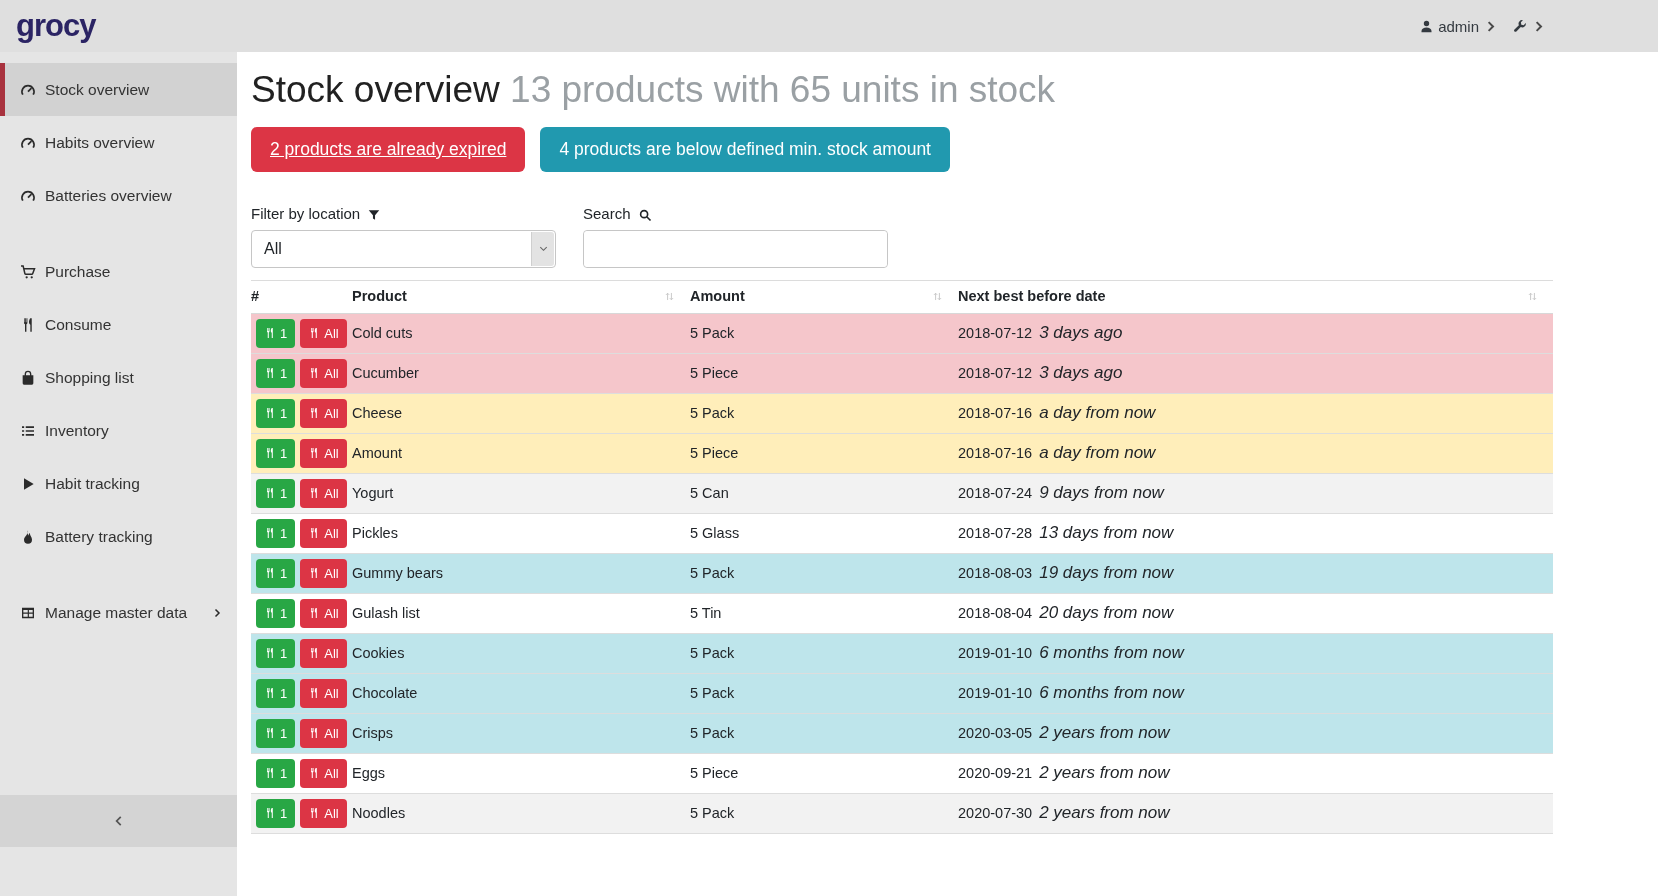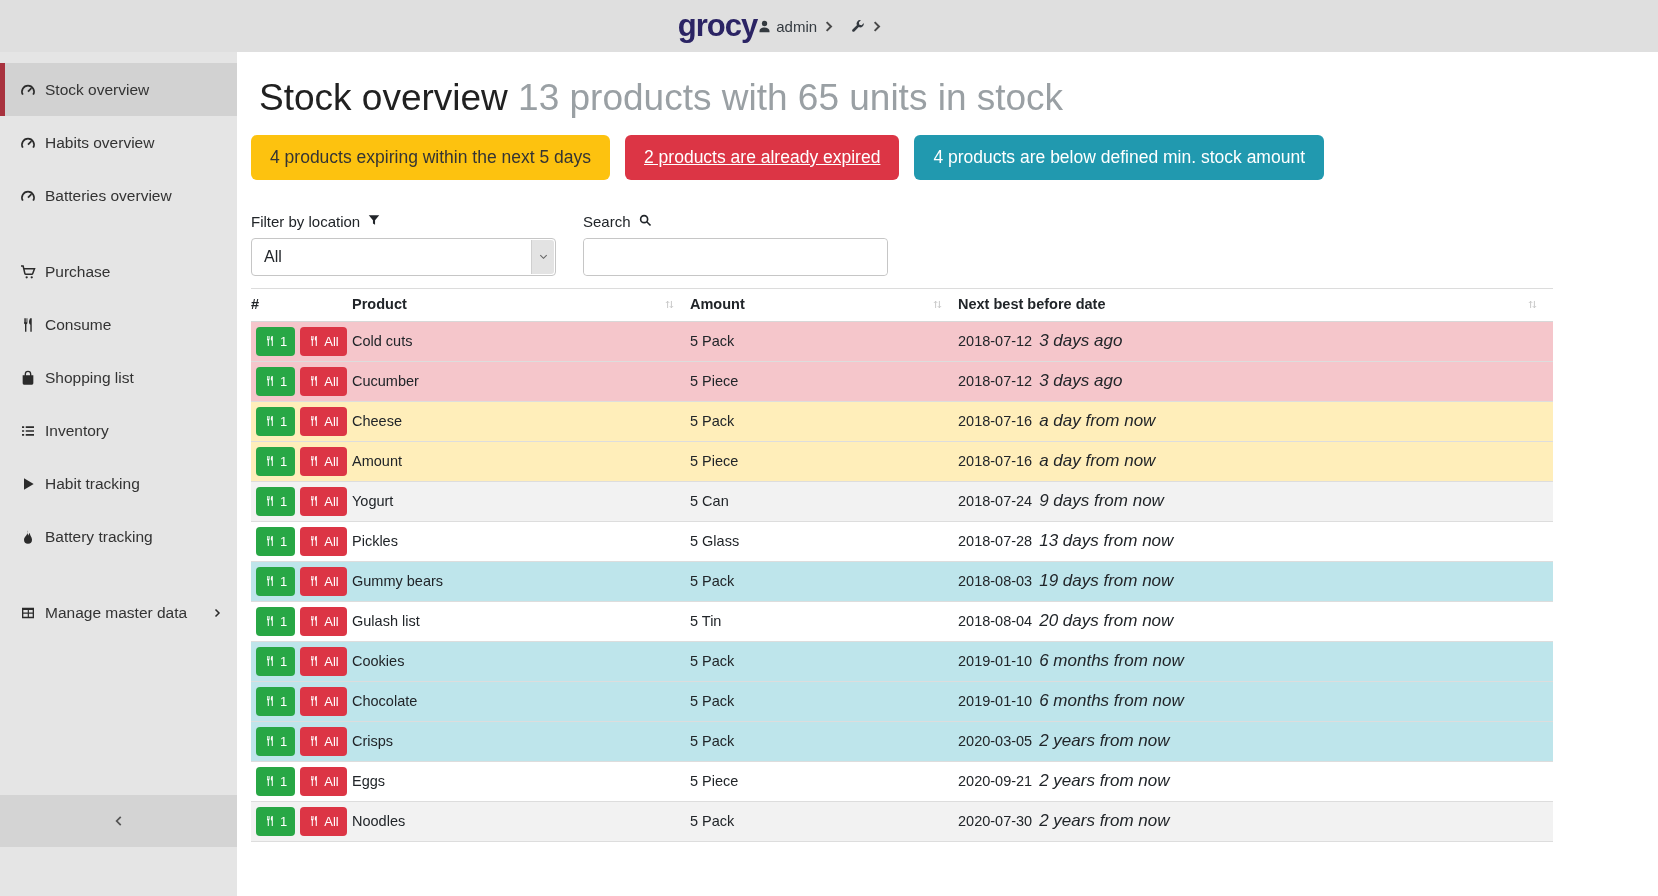--- a/index.html
+++ b/index.html
@@ -7,21 +7,21 @@
   body {
     width:1658px; height:896px; overflow:hidden; position:relative;
     font-family:"Liberation Sans", sans-serif; background:#ffffff; color:#212529;
   }
   .icon svg { width:1em; height:1em; display:block; }
   .icon { display:inline-flex; align-items:center; justify-content:center; }
 
   
   .topbar {
     position:absolute; top:0; left:0; right:0; height:52px;
-    background:#dfdfdf; display:flex; align-items:center; justify-content:center;
+    background:#dfdfdf; display:flex; align-items:center; justify-content:space-between;
     padding:0 112px 0 16px;
   }
   .logo { font-size:31px; font-weight:700; color:#2b2464; letter-spacing:-1px; }
   .topbar-right { display:flex; align-items:center; gap:14px; font-size:15px; color:#343a40; }
   .top-item { display:flex; align-items:center; gap:4px; cursor:pointer; }
   .top-item .icon { font-size:15px; }
   .chev { font-size:11px; color:#4a4a4a; }
   .chev svg { width:1em; height:1em; }
 
   
@@ -39,33 +39,33 @@
   .side-item .label { flex:1; }
   .side-item .chev { font-size:12px; }
   .collapse-bar {
     position:absolute; left:0; bottom:49px; width:237px; height:52px;
     background:#d4d4d4; display:flex; align-items:center; justify-content:center;
     color:#555; font-size:14px; cursor:pointer;
   }
 
   
   .main { position:absolute; top:52px; left:237px; right:0; bottom:0; padding:18px 0 0 14px; background:#fff; }
-  h1 { margin:8px; font-weight:400; font-size:37px; color:#212121; line-height:1.1; }
+  h1 { margin:0; font-weight:400; font-size:37px; color:#212121; line-height:1.1; }
   h1 .subtitle { color:#9aa0a4; }
 
   .badges { display:flex; gap:15px; margin-top:16px; }
   .badge {
     height:45px; display:flex; align-items:center; padding:0 19px;
     border-radius:6px; font-size:17.5px; white-space:nowrap;
   }
 
   .filters { display:flex; margin-top:33px; }
   .filter-group { width:305px; }
   .filter-group + .filter-group { margin-left:27px; }
-  .filter-label { display:flex; align-items:flex-start; gap:7px; font-size:15px; color:#212529; }
+  .filter-label { display:flex; align-items:flex-end; gap:7px; font-size:15px; color:#212529; }
   .filter-label .icon { font-size:14px; }
   .control { margin-top:8px; height:38px; border:1px solid #c6c6c6; border-radius:4px; background:#fff; }
   .select { display:flex; align-items:center; padding-left:12px; font-size:16px; cursor:pointer; position:relative; }
   .select .arrow {
     position:absolute; right:1px; top:1px; bottom:1px; width:23px;
     background:#e3e3e3; border-left:1px solid #cfcfcf; border-radius:0 3px 3px 0;
     display:flex; align-items:center; justify-content:center; font-size:11px; color:#666;
   }
   .search-input { width:100%; height:100%; border:none; outline:none; border-radius:4px; padding:0 10px; font-size:16px; font-family:inherit; }
 
@@ -228,21 +228,20 @@
     </span>
 </div>
 
 <main class="main">
   <h1>
     <span>Stock overview</span>
     <span class="subtitle">13 products with 65 units in stock</span>
   </h1>
 
   <div class="badges" id="badges">
-      <div class="badge" style="background: rgb(253, 194, 15); color: rgb(52, 52, 52);">4 products expiring within the next 5 days</div>
       <div class="badge" style="background: rgb(220, 53, 69); color: rgb(255, 255, 255); text-decoration: underline;">2 products are already expired</div>
       <div class="badge" style="background: rgb(33, 153, 175); color: rgb(255, 255, 255);">4 products are below defined min. stock amount</div>
     </div>
 
   <div class="filters">
     <div class="filter-group">
       <div class="filter-label">
         <span>Filter by location</span>
         <span class="icon">
             <svg viewBox="0 0 24 24" fill="currentColor">

